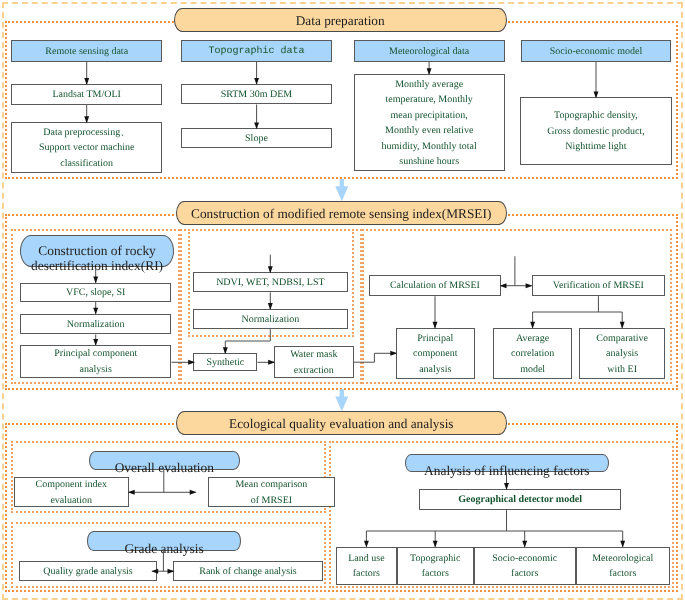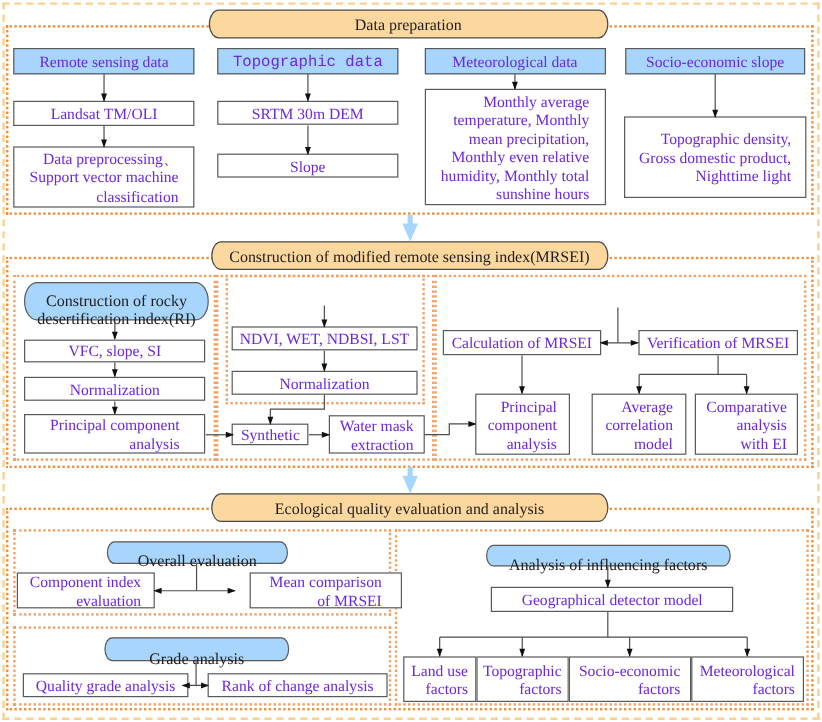--- a/index.html
+++ b/index.html
@@ -4,22 +4,22 @@
 <title>Research framework flowchart</title>
 <style>
   html,body{margin:0;padding:0;background:#ffffff;}
   body{width:685px;height:602px;font-family:"Liberation Serif",serif;overflow:hidden;-webkit-font-smoothing:antialiased;text-rendering:geometricPrecision;}
   #root{position:relative;width:685px;height:560px;background:#ffffff;}
   .frame{position:absolute;box-sizing:border-box;}
   .outer-dashed{border:2.6px dashed #fbd191;}
   .sect{border:2px dotted #f08f3c;}
   .grp{border:2px dotted #f4a264;}
   .box{position:absolute;box-sizing:border-box;filter:blur(0px);border:1px solid #58595b;background:#ffffff;
-       display:flex;align-items:center;justify-content:center;text-align:right;
-       font-size:13px;line-height:15.5px;color:#6d28d9;white-space:pre-line;padding-top:1px;}
+       display:flex;align-items:center;justify-content:center;text-align:center;
+       font-size:10px;line-height:15.5px;color:#14532d;white-space:pre-line;padding-top:1px;}
   .blue{background:#a8d5fb;}
   .pill{position:absolute;box-sizing:border-box;filter:blur(0px);border:1px solid #4a4a4a;background:#fcd79e;
        border-radius:40px;display:flex;align-items:center;justify-content:center;text-align:center;
        font-size:13.3px;line-height:15.5px;color:#1d1d1d;padding-top:1px;}
   .bluepill{position:absolute;box-sizing:border-box;filter:blur(0px);border:1px solid #58595b;background:#a8d5fb;
        border-radius:40px;display:flex;align-items:center;justify-content:center;text-align:center;
        font-size:13.4px;line-height:15.5px;color:#1d1d1d;white-space:pre-line;padding-top:15px;}
   svg#wires{position:absolute;left:0;top:0;width:685px;height:602px;}
 </style>
 </head>
@@ -48,21 +48,21 @@
 <div class="box blue" style="left:181.3px;top:40.3px;width:150.6px;height:21.3px;font-family:Liberation Mono, monospace;">Topographic data</div>
 <div class="box" style="left:181.0px;top:83.9px;width:150.9px;height:20.6px;">SRTM 30m DEM</div>
 <div class="box" style="left:181.0px;top:128.4px;width:150.9px;height:19.7px;">Slope</div>
 <div class="box blue" style="left:353.6px;top:40.3px;width:151.1px;height:21.3px;">Meteorological data</div>
 <div class="box" style="left:353.5px;top:74.2px;width:151.4px;height:96.9px;">Monthly average
 temperature, Monthly
 mean precipitation,
 Monthly even relative
 humidity, Monthly total
 sunshine hours</div>
-<div class="box blue" style="left:520.5px;top:40.3px;width:150.9px;height:21.3px;">Socio-economic slope</div>
+<div class="box blue" style="left:520.5px;top:40.3px;width:150.9px;height:21.3px;">Socio-economic model</div>
 <div class="box" style="left:520.3px;top:97.4px;width:151.3px;height:67.5px;">Topographic density,
 Gross domestic product,
 Nighttime light</div>
 <div class="bluepill" style="left:20.0px;top:234.8px;width:154.1px;height:32.3px;border-radius:10.98px/50%;">Construction of rocky
 desertification index(RI)</div>
 <div class="box" style="left:19.9px;top:282.5px;width:151.6px;height:19.6px;">VFC, slope, SI</div>
 <div class="box" style="left:19.9px;top:313.7px;width:151.6px;height:20.8px;">Normalization</div>
 <div class="box" style="left:19.9px;top:344.9px;width:151.6px;height:33.0px;">Principal component
 analysis</div>
 <div class="box" style="left:192.9px;top:272.3px;width:155.0px;height:20.0px;">NDVI, WET, NDBSI, LST</div>
@@ -83,21 +83,21 @@
 with EI</div>
 <div class="bluepill" style="left:88.7px;top:450.5px;width:151.3px;height:19.3px;border-radius:6.56px/50%;">Overall evaluation</div>
 <div class="box" style="left:13.7px;top:477.4px;width:115.1px;height:30.1px;">Component index
 evaluation</div>
 <div class="box" style="left:208px;top:477.4px;width:126.8px;height:30.1px;">Mean comparison
 of MRSEI</div>
 <div class="bluepill" style="left:87.3px;top:531.4px;width:153.4px;height:19.3px;border-radius:6.56px/50%;">Grade analysis</div>
 <div class="box" style="left:19px;top:561.2px;width:138.0px;height:20.2px;">Quality grade analysis</div>
 <div class="box" style="left:173.4px;top:561.2px;width:149.2px;height:20.2px;">Rank of change analysis</div>
 <div class="bluepill" style="left:404.9px;top:453.9px;width:203.9px;height:18.4px;border-radius:6.26px/50%;">Analysis of influencing factors</div>
-<div class="box" style="left:409px;top:489.1px;width:202.3px;height:21.0px;">Geographical detector model</div>
+<div class="box" style="left:419px;top:489.1px;width:202.3px;height:21.0px;font-weight:bold;">Geographical detector model</div>
 <div class="box" style="left:336.1px;top:546.7px;width:60.6px;height:38.0px;">Land use
 factors</div>
 <div class="box" style="left:396.7px;top:546.7px;width:77.1px;height:38.0px;">Topographic
 factors</div>
 <div class="box" style="left:473.8px;top:546.7px;width:101.8px;height:38.0px;">Socio-economic
 factors</div>
 <div class="box" style="left:575.6px;top:546.7px;width:94.3px;height:38.0px;">Meteorological
 factors</div>
 <svg id="wires" viewBox="0 0 685 602">
 <line x1="86.7" y1="61.6" x2="86.7" y2="84" stroke="#4d4d4d" stroke-width="1"></line>

